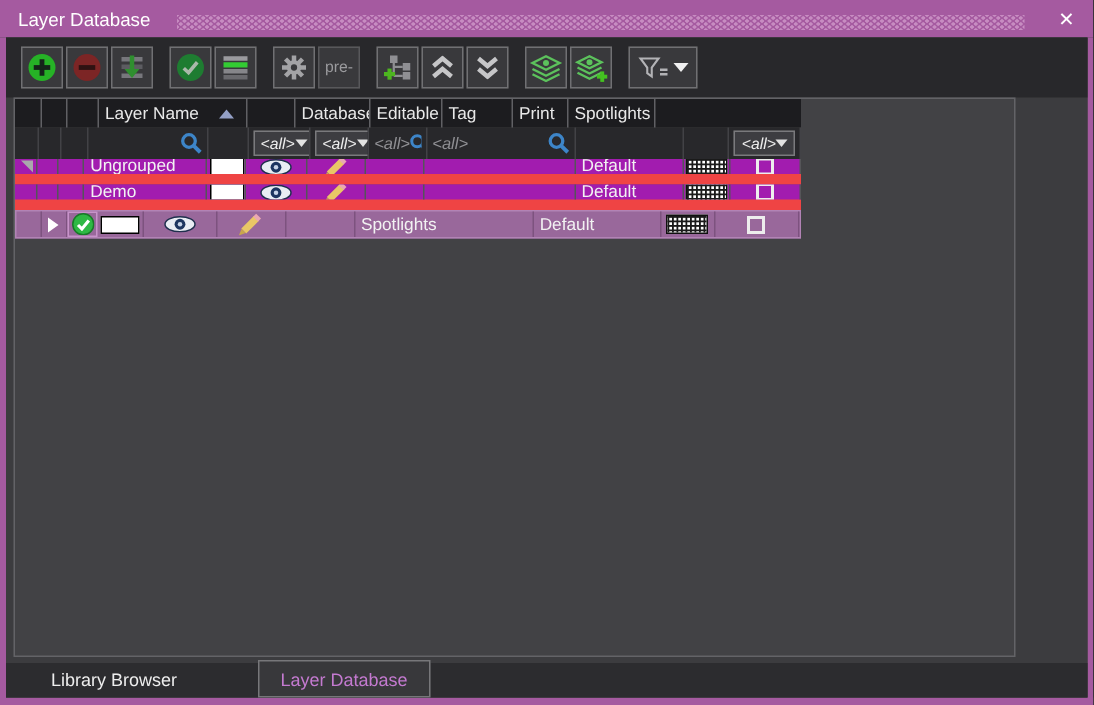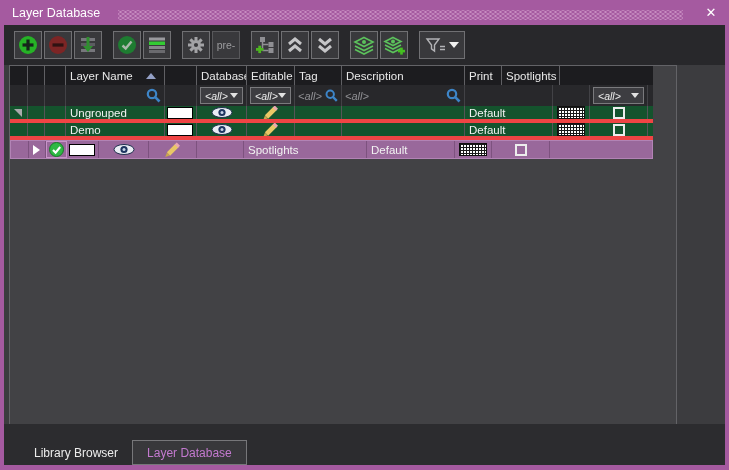--- a/index.html
+++ b/index.html
@@ -33,41 +33,41 @@
   .tbtn.wide { width:46px; }
   .gap { width:9px; flex:none; }
   .pre-label { color:#9b9b9e; font-size:10.5px; }
   .dd-arrow { width:0; height:0; border-left:5px solid transparent; border-right:5px solid transparent;
               border-top:6px solid #f0f0f0; margin-left:3px; }
 
   
   .table-panel { position:absolute; top:40px; left:5px; right:48px; bottom:27px;
                  background:#424245; border:1px solid #636367; overflow:hidden; }
   .grid { width:638px; }
-  .hrow, .frow, .row { display:flex; width:643px; }
+  .hrow, .frow, .row { display:flex; width:524px; }
 
   .hrow { height:19px; background:#1c1c1f; }
   .hcell { border-right:1px solid #606064; display:flex; align-items:center;
            padding-left:4px; color:#e8e8e8; font-size:11.5px; white-space:nowrap; overflow:hidden; }
   .sort-up { width:0; height:0; border-left:5px solid transparent; border-right:5px solid transparent;
              border-bottom:6px solid #94a0c6; margin-left:auto; margin-right:8px; }
 
   .frow { height:21px; background:#28282b; }
   .fcell { border-right:1px solid #424246; display:flex; align-items:center; padding:0 3px;
            overflow:hidden;font-style:italic; }
   .fcell.right { justify-content:flex-end; }
   .fcell.split { justify-content:space-between; }
   .all-grey { color:#8f8f93; font-size:11px; }
   .dropdown { flex:1; height:17px; background:#3d3d41; border:1px solid #7a7a7d;
               display:flex; align-items:center; justify-content:space-between; padding:0 4px; }
   .dropdown span { color:#ededed; font-size:10.5px; }
   .dd-small { width:0; height:0; border-left:4px solid transparent; border-right:4px solid transparent;
               border-top:5px solid #e2e2e2; }
 
-  .row { height:17px; background:#14532d; border-bottom:4px solid #ef4444; }
+  .row { height:17px; background:#a21caf; border-bottom:7px solid #ef4444; }
   .row .cell { border-right:1px solid #555558; display:flex; align-items:center; overflow:hidden; }
   .row.selected { height:19px; background:#99689b; border:1px solid #b283b5; }
   .row.selected .cell { border-right-color:#7d527f; }
   .txt { color:#f2f2f2; font-size:11.5px; padding-left:4px; white-space:nowrap; }
   .center { justify-content:center; }
 
   .c1{width:18px}.c2{width:17px}.c3{width:21px}.c4{width:99px}.c5{width:32px}.c6{width:50px}
   .c7{width:48px}.c8{width:47px}.c9{width:123px}.c10{width:88px}.c11{width:37px}.c12{width:58px}
 
   .tree-expanded { width:0; height:0; border-top:8px solid #a9a9ac; border-left:8px solid transparent;
@@ -76,22 +76,22 @@
                 border-left:7px solid #ffffff; margin-left:4px; }
   .check-cell { background:#99689b; border:1px solid #c793c9 !important; justify-content:center; }
   .swatch { width:26px; height:12px; background:#ffffff; border:1px solid #000; margin-left:2px; }
   .print-swatch { width:28px; height:13px; background-color:#ffffff;
                   background-image:linear-gradient(#1a1a1a 1px,transparent 1px),
                                    linear-gradient(90deg,#1a1a1a 1px,transparent 1px);
                   background-size:3px 3px; border:1px solid #101010; }
   .checkbox { width:12px; height:12px; border:2px solid #ededed; background:transparent; }
 
   
-  .tabbar { position:absolute; left:0; right:0; bottom:0; height:41px; background:#2c2c2f;
-            display:flex; align-items:flex-end; padding-left:16px; }
+  .tabbar { position:absolute; left:0; right:0; bottom:0; height:23px; background:#2c2c2f;
+            display:flex; align-items:flex-end; padding-left:16px;gap:40px; }
   .tab { height:25px; display:flex; align-items:center; padding:0 14px; font-size:12px;
          color:#ededed; white-space:nowrap; }
   .tab.active { background:#38383b; border:1px solid #77777a; color:#c47ad0; }
 
   svg { display:block; }
 </style>
 </head>
 <body>
 
 <div class="window">
@@ -241,23 +241,20 @@
           <div class="hcell c5"></div>
           <div class="hcell c6">
               <span>Database</span>
             </div>
           <div class="hcell c7">
               <span>Editable</span>
             </div>
           <div class="hcell c8">
               <span>Tag</span>
             </div>
-          <div class="hcell c9">
-              <span>Description</span>
-            </div>
           <div class="hcell c11">
               <span>Print</span>
             </div>
           <div class="hcell c12">
               <span>Spotlights</span>
             </div>
         </div>
 
         <div class="frow">
           <div class="fcell c1"></div>

